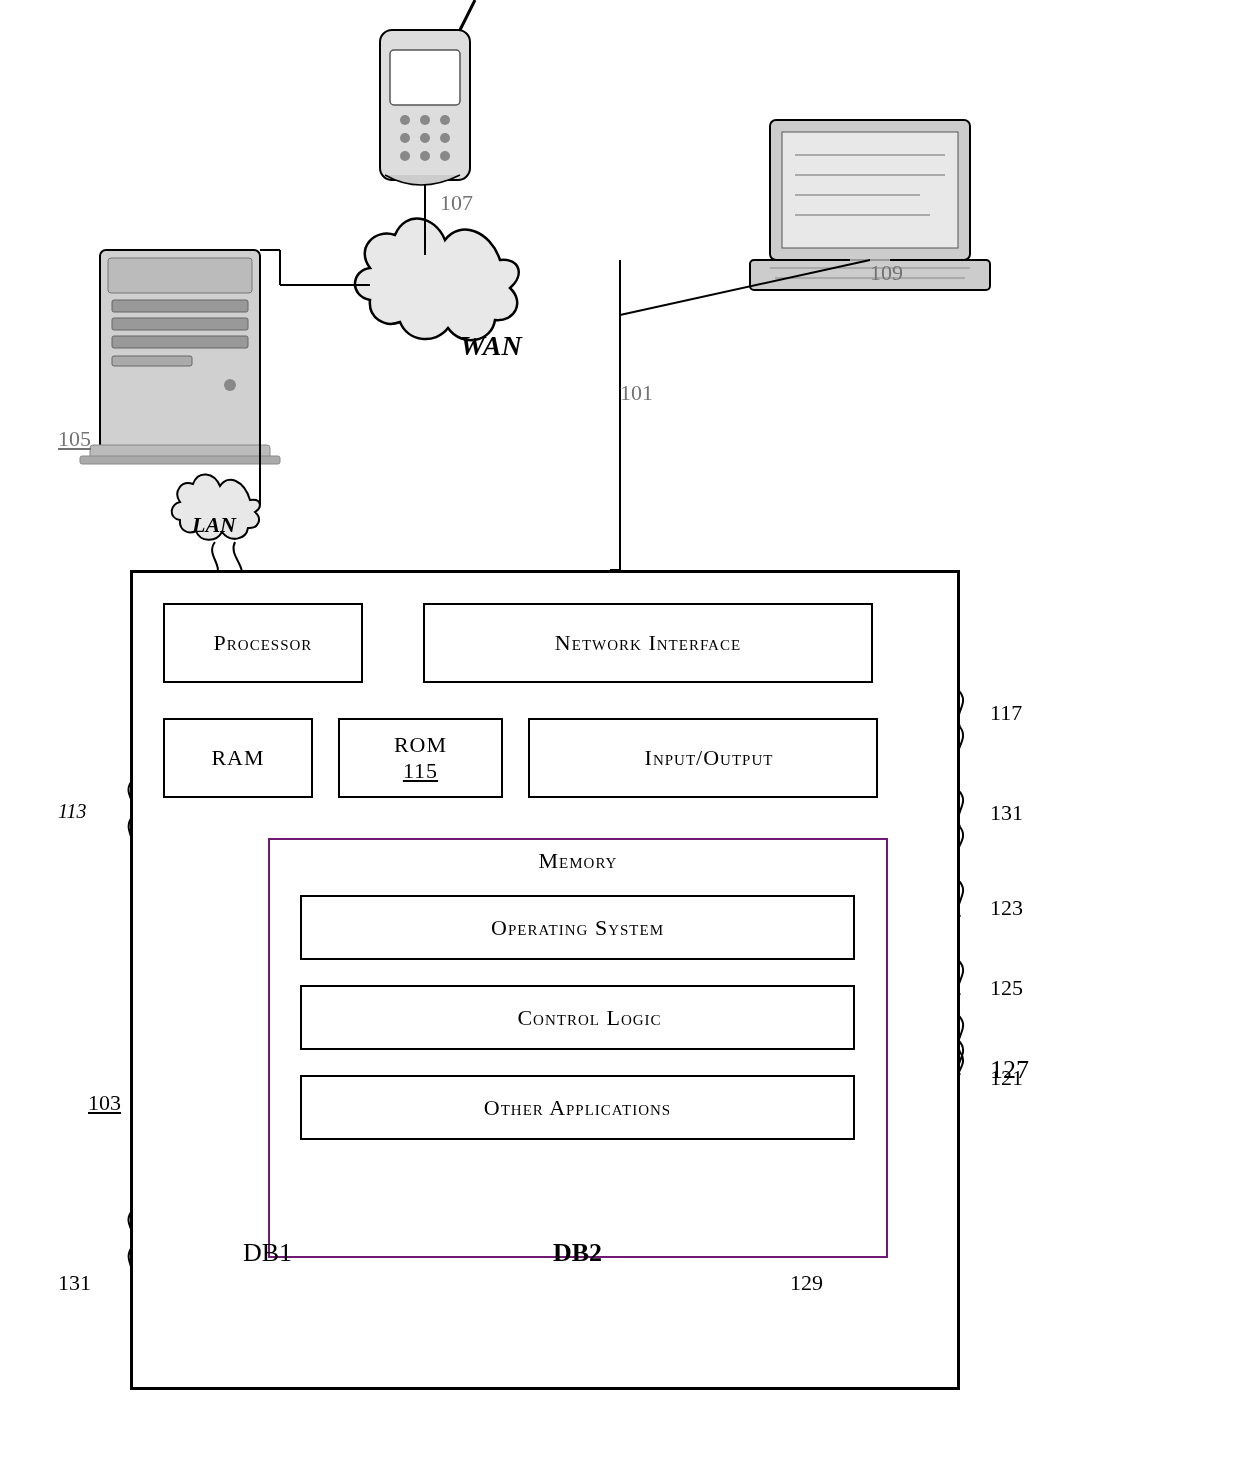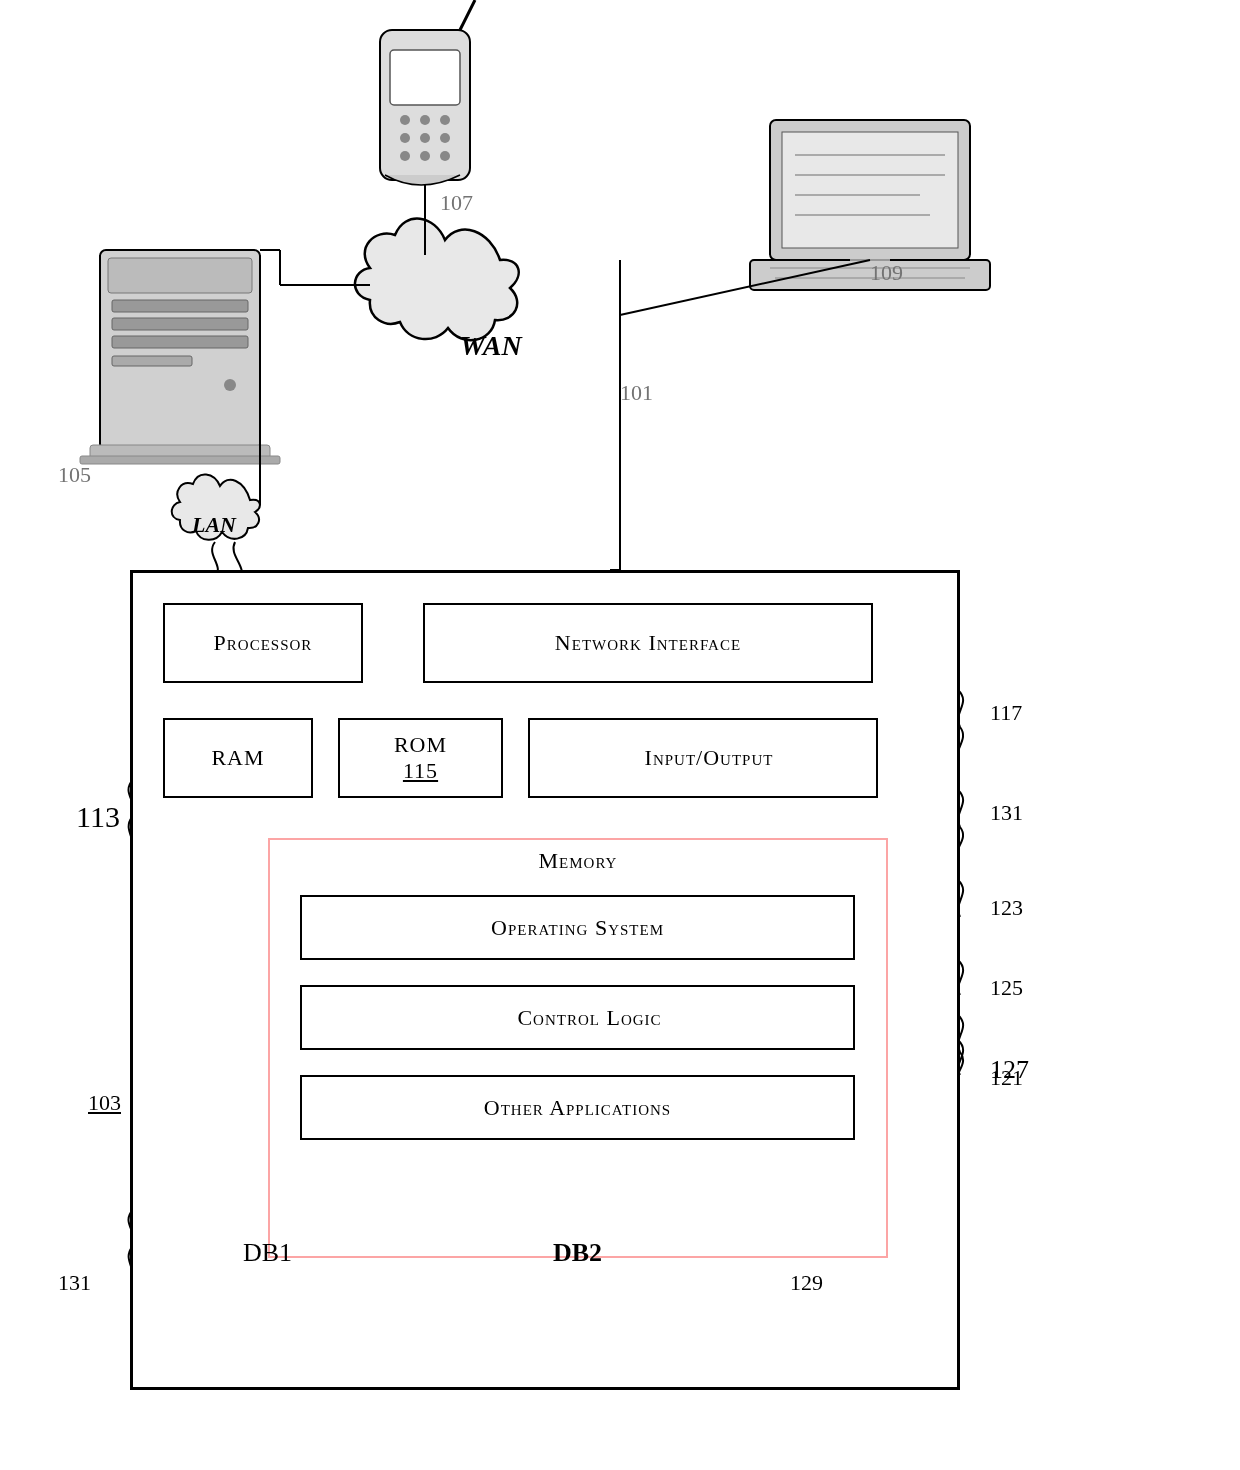--- a/index.html
+++ b/index.html
@@ -70,21 +70,21 @@
     .comp-label-underline {
       font-size: 22px;
       letter-spacing: 1px;
       font-variant: small-caps;
       text-decoration: underline;
     }
 
     
     .memory-box {
       position: absolute;
-      border: 2px solid #fca5a5;
+      border: 2px solid #701a75;
       background: #fff;
     }
     .memory-title {
       text-align: center;
       font-size: 22px;
       font-variant: small-caps;
       padding: 8px 0;
       letter-spacing: 1px;
     }
 
@@ -250,21 +250,21 @@
     <ellipse cx="590" cy="1235" rx="95" ry="30" fill="none" stroke="#888" stroke-width="1.5"></ellipse>
 
   </svg>
 
   <div class="wan-label">WAN</div>
 
   <div class="lan-label">LAN</div>
 
   <div class="ref-num" style="top:190px; left:440px;">107</div>
   <div class="ref-num" style="top:260px; left:870px;">109</div>
-  <div class="ref-num" style="top:462px; left:58px;">105</div>
+  <div class="ref-num" style="top:426px; left:58px;text-decoration:underline;">105</div>
   <div class="ref-num" style="top:380px; left:620px;">101</div>
   <div class="ref-num" style="top:598px; left:280px;">111</div>
 
   <div class="main-box">
 
     <div class="comp-box" style="left:30px; top:30px; width:200px; height:80px;">
       <span class="comp-label">Processor</span>
     </div>
 
     <div class="comp-box" style="left:290px; top:30px; width:450px; height:80px;">
@@ -304,21 +304,21 @@
     </div>
 
     <div style="position:absolute; left:110px; top:665px; font-size:26px; font-variant:small-caps; font-weight:normal;">DB1</div>
 
     <div style="position:absolute; left:420px; top:665px; font-size:26px; font-variant:small-caps; font-weight:bold;">DB2</div>
 
   </div>
 
   <div style="position:absolute; top:1090px; left:88px; font-size:22px; text-decoration:underline;">103</div>
 
-  <div style="position:absolute; top:800px; left:76px; font-size:30px;">113</div>
+  <div style="position:absolute; top:800px; left:58px; font-size:20px;font-style:italic;">113</div>
 
   <div style="position:absolute; top:700px; left:990px; font-size:22px;">117</div>
 
   <div style="position:absolute; top:800px; left:990px; font-size:22px;">131</div>
 
   <div style="position:absolute; top:1065px; left:990px; font-size:22px;">121</div>
 
   <div style="position:absolute; top:895px; left:990px; font-size:22px;">123</div>
 
   <div style="position:absolute; top:975px; left:990px; font-size:22px;">125</div>

